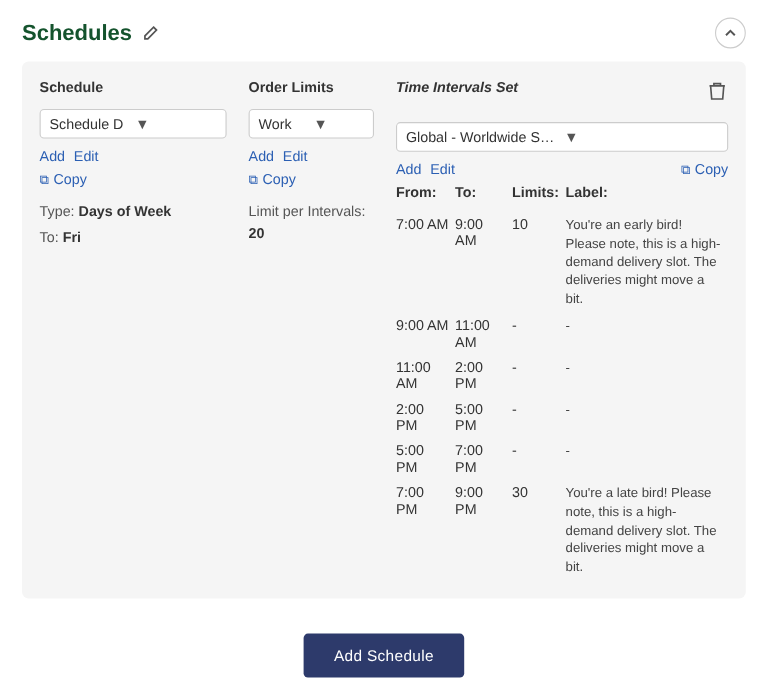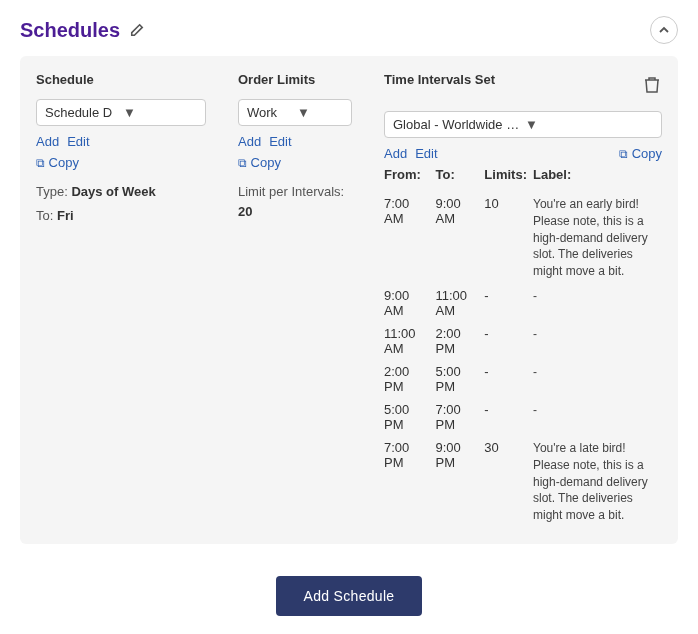--- a/index.html
+++ b/index.html
@@ -21,21 +21,21 @@
 
     .page-title-row {
       display: flex;
       align-items: center;
       gap: 8px;
     }
 
     .page-title {
       font-size: 20px;
       font-weight: 600;
-      color: #4c1d95;
+      color: #14532d;
     }
 
     .edit-icon-btn {
       background: none;
       border: none;
       cursor: pointer;
       color: #666;
       padding: 2px;
       display: flex;
       align-items: center;
@@ -56,21 +56,21 @@
 
     .schedule-card {
       margin: 0 20px;
       background: #f5f5f5;
       border-radius: 6px;
       padding: 16px;
     }
 
     .columns-row {
       display: flex;
-      gap: 16px;
+      gap: 4px;
     }
 
     .col-schedule {
       width: 170px;
       flex-shrink: 0;
     }
 
     .col-order {
       width: 130px;
       flex-shrink: 0;
@@ -84,23 +84,24 @@
 
     .col-header {
       font-size: 13px;
       font-weight: 600;
       color: #333;
       margin-bottom: 12px;
     }
 
     .col-time-header-row {
       display: flex;
-      align-items: flex-end;
+      align-items: flex-start;
       justify-content: space-between;
       margin-bottom: 12px;
+      font-style: italic;
     }
 
     .trash-btn {
       background: none;
       border: none;
       cursor: pointer;
       color: #555;
       padding: 2px;
     }
 

